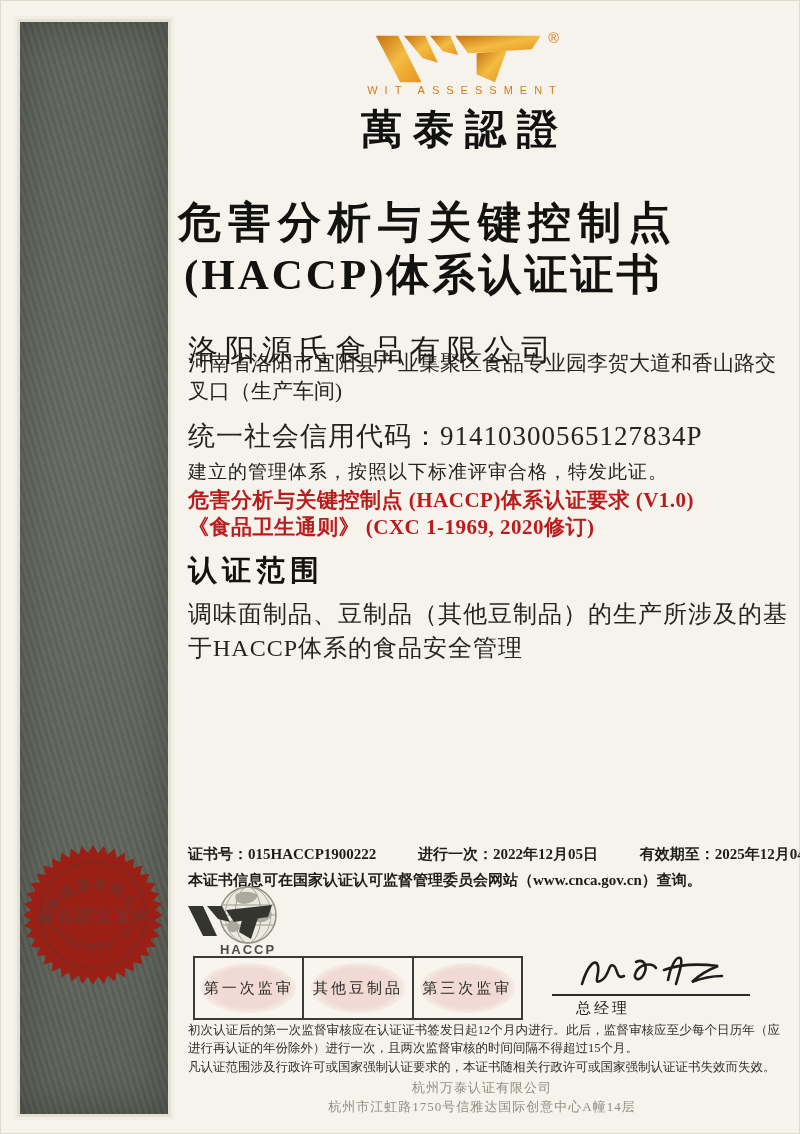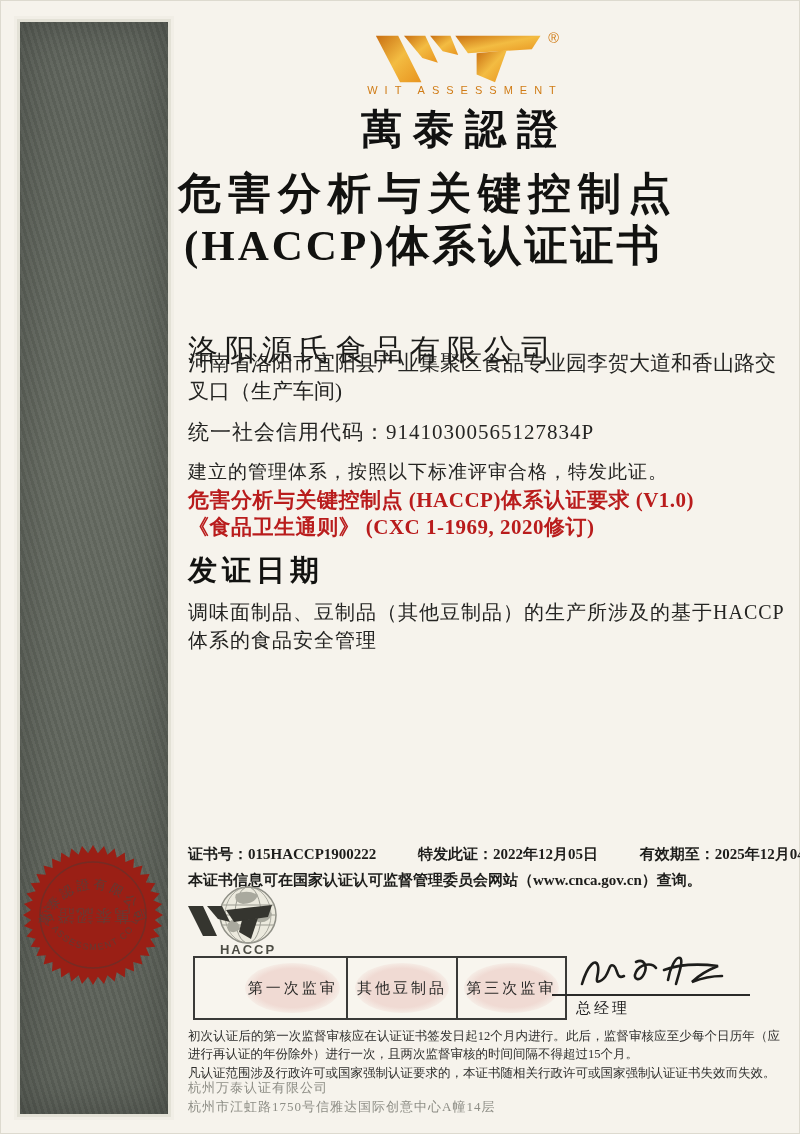--- a/index.html
+++ b/index.html
@@ -20,51 +20,51 @@
   }
   .seal{position:absolute;left:-2px;top:818px;width:150px;height:150px;}
   
   .content{position:absolute;left:0;top:0;width:800px;height:1134px;}
   .brand{position:absolute;left:300px;top:26px;width:330px;text-align:center;}
   .wit-logo{display:block;margin:0 auto;width:200px;height:62px;}
   .brand-sub{margin-top:-4px;font-family:"Liberation Sans",sans-serif;font-size:11px;font-weight:normal;
     color:#d07c16;letter-spacing:7px;}
   .brand-cn{margin-top:6px;font-family:"Liberation Sans",sans-serif;font-size:41px;font-weight:900;
     color:#111;letter-spacing:11px;white-space:nowrap;}
-  .title{position:absolute;left:178px;top:168px;width:600px;
+  .title{position:absolute;left:178px;top:197px;width:600px;
     font-size:43px;font-weight:bold;line-height:1.22;letter-spacing:7px;color:#121210;}
   .title .t2{letter-spacing:3px;padding-left:6px;}
   .company-name{position:absolute;left:188px;top:298px;font-size:30px;letter-spacing:7px;color:#1a1a18;margin-top:32px;}
   .company-address{position:absolute;left:188px;top:350px;width:595px;font-size:21px;line-height:1.32;color:#242422;}
-  .credit{position:absolute;left:188px;top:418px;font-size:21px;color:#242422;letter-spacing:1px;}
+  .credit{position:absolute;left:188px;top:418px;font-size:27px;color:#242422;letter-spacing:1px;}
   .statement{position:absolute;left:188px;top:459px;font-size:19px;color:#242422;letter-spacing:1px;}
   .standards{position:absolute;left:188px;top:487px;width:600px;font-size:21px;font-weight:bold;
     line-height:1.28;color:#b91c1c;letter-spacing:.5px;}
   .scope-heading{position:absolute;left:188px;top:551px;font-size:29px;font-weight:bold;letter-spacing:5px;color:#121210;}
-  .scope-text{position:absolute;left:188px;top:598px;width:600px;font-size:20px;line-height:1.4;color:#242422;letter-spacing:1px;}
+  .scope-text{position:absolute;left:188px;top:598px;width:600px;font-size:24px;line-height:1.4;color:#242422;letter-spacing:1px;}
   .certinfo{position:absolute;left:188px;top:845px;font-size:15px;font-weight:600;color:#1d1d1b;white-space:nowrap;}
   .certinfo span{margin-right:0;}
   .certinfo .gap{display:inline-block;width:38px;}
   .query{position:absolute;left:188px;top:871px;font-size:15px;font-weight:600;color:#1d1d1b;}
   .haccp-logo{position:absolute;left:184px;top:884px;width:122px;height:74px;}
   .audit-table{position:absolute;left:193px;top:956px;width:326px;height:60px;display:flex;
-    border:2px solid #3a3a38;background:#f8f5ee;padding-left:44px;}
+    border:2px solid #3a3a38;background:#f8f5ee;}
   .audit-cell{position:relative;flex:1;display:flex;align-items:center;justify-content:center;
     border-right:2px solid #3a3a38;overflow:hidden;}
   .audit-cell:last-child{border-right:none;}
   .audit-cell .oval{position:absolute;left:6%;right:6%;top:8%;bottom:8%;border-radius:50%;
     background:radial-gradient(ellipse at center,#f0dad3 55%,rgba(240,218,211,0) 78%);}
   .audit-cell .lbl{position:relative;font-size:15px;letter-spacing:3px;color:#2b2b29;}
   .sig-block{position:absolute;left:552px;top:940px;width:198px;}
   .sig-scribble{display:block;width:198px;height:56px;}
   .sig-line{border-top:2px solid #2a2a28;margin-top:-2px;}
   .sig-title{margin-top:3px;margin-left:24px;font-size:15px;letter-spacing:3px;color:#222;}
-  .fine-print{position:absolute;left:188px;top:1022px;width:592px;font-size:12.5px;line-height:1.42;color:#2e2e2c;margin-top:6px;}
+  .fine-print{position:absolute;left:188px;top:1022px;width:592px;font-size:12.5px;line-height:1.42;color:#2e2e2c;}
   .fine-print p{margin:0 0 1px 0;text-align:justify;}
-  .footer{position:absolute;left:188px;top:1079px;width:588px;
+  .footer{position:absolute;left:188px;top:1079px;width:588px;text-align:center;
     font-size:13px;line-height:1.45;color:#8d8d85;letter-spacing:1px;}
 </style>
 </head>
 <body>
 
 <div class="page">
 
   <div class="strip">
     <svg class="seal" viewBox="0 0 150 150" aria-hidden="true">
       <polygon id="seal-star" points="145.0,75.0 136.8,79.9 144.1,86.0 135.3,89.5 141.6,96.6 132.3,98.7 137.4,106.8 127.9,107.4 131.6,116.1 122.1,115.3 124.5,124.5 115.3,122.1 116.1,131.6 107.4,127.9 106.8,137.4 98.7,132.3 96.6,141.6 89.5,135.3 86.0,144.1 79.9,136.8 75.0,145.0 70.1,136.8 64.0,144.1 60.5,135.3 53.4,141.6 51.3,132.3 43.2,137.4 42.6,127.9 33.9,131.6 34.7,122.1 25.5,124.5 27.9,115.3 18.4,116.1 22.1,107.4 12.6,106.8 17.7,98.7 8.4,96.6 14.7,89.5 5.9,86.0 13.2,79.9 5.0,75.0 13.2,70.1 5.9,64.0 14.7,60.5 8.4,53.4 17.7,51.3 12.6,43.2 22.1,42.6 18.4,33.9 27.9,34.7 25.5,25.5 34.7,27.9 33.9,18.4 42.6,22.1 43.2,12.6 51.3,17.7 53.4,8.4 60.5,14.7 64.0,5.9 70.1,13.2 75.0,5.0 79.9,13.2 86.0,5.9 89.5,14.7 96.6,8.4 98.7,17.7 106.8,12.6 107.4,22.1 116.1,18.4 115.3,27.9 124.5,25.5 122.1,34.7 131.6,33.9 127.9,42.6 137.4,43.2 132.3,51.3 141.6,53.4 135.3,60.5 144.1,64.0 136.8,70.1" fill="#9a1f15"></polygon>
@@ -113,26 +113,26 @@
     <div class="company-name">洛阳源氏食品有限公司</div>
     <div class="company-address">河南省洛阳市宜阳县产业集聚区食品专业园李贺大道和香山路交叉口（生产车间)</div>
     <div class="credit">统一社会信用代码：91410300565127834P</div>
     <div class="statement">建立的管理体系，按照以下标准评审合格，特发此证。</div>
 
     <div class="standards">
       <div>危害分析与关键控制点 (HACCP)体系认证要求 (V1.0)</div>
       <div>《食品卫生通则》 (CXC 1-1969, 2020修订)</div>
     </div>
 
-    <div class="scope-heading">发证日期</div>
+    <div class="scope-heading">认证范围</div>
     <div class="scope-text">调味面制品、豆制品（其他豆制品）的生产所涉及的基于HACCP体系的食品安全管理</div>
 
     <div class="certinfo">
       <span>证书号：015HACCP1900222</span><span class="gap"></span>
-      <span>特发此证：2022年12月05日</span><span class="gap"></span>
+      <span>进行一次：2022年12月05日</span><span class="gap"></span>
       <span>有效期至：2025年12月04日</span>
     </div>
     <div class="query">本证书信息可在国家认证认可监督管理委员会网站（www.cnca.gov.cn）查询。</div>
 
     <svg class="haccp-logo" viewBox="0 0 122 74" aria-hidden="true">
       <circle cx="64" cy="31" r="28" fill="#eceade" stroke="#8f8f86" stroke-width="1.5"></circle>
       <ellipse cx="64" cy="31" rx="13" ry="28" fill="none" stroke="#9a9a90" stroke-width="1"></ellipse>
       <ellipse cx="64" cy="31" rx="23" ry="28" fill="none" stroke="#9a9a90" stroke-width="0.8"></ellipse>
       <path d="M38,21 h52 M36,31 h56 M38,41 h52" stroke="#9a9a90" stroke-width="1" fill="none"></path>
       <path d="M52,10 q12,-5 22,1 q-3,9 -15,9 q-10,-2 -7,-10 z" fill="#a9a99e"></path>

